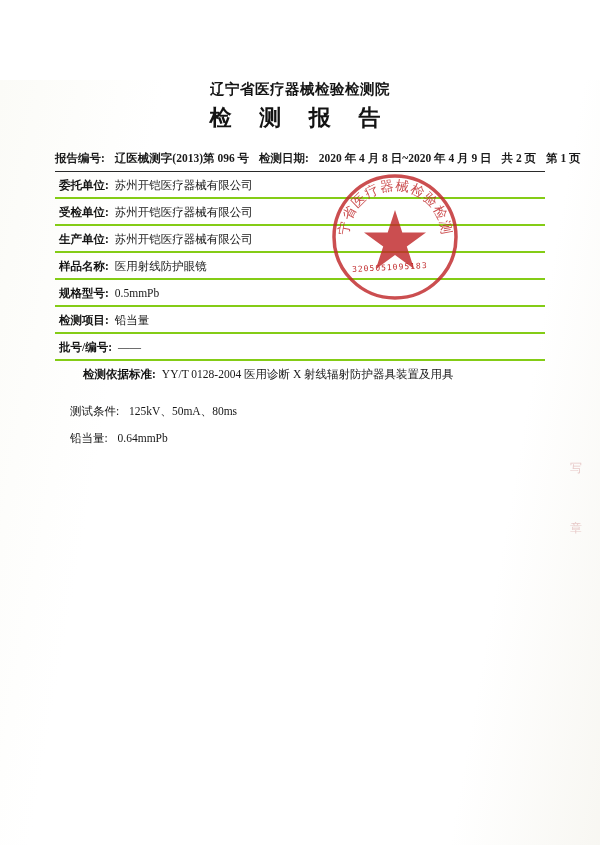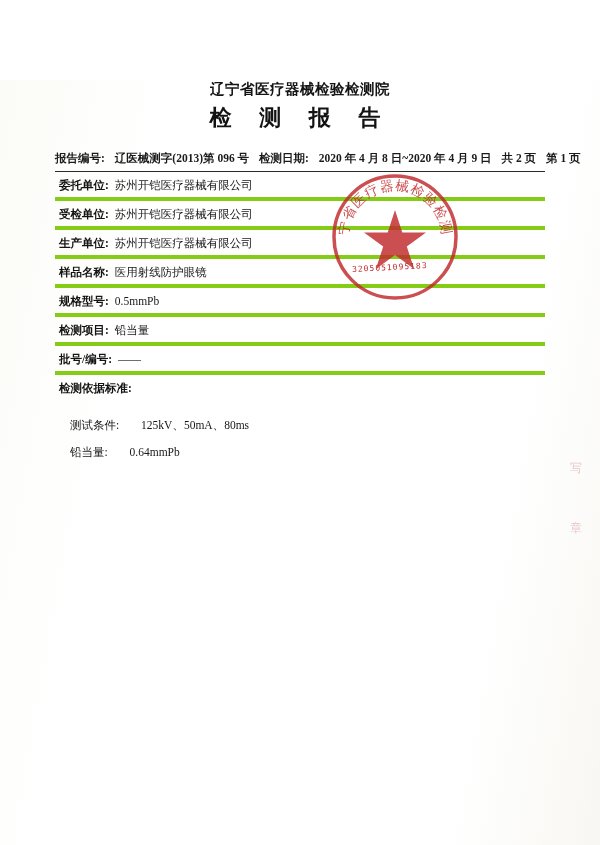--- a/index.html
+++ b/index.html
@@ -71,42 +71,42 @@
   }
 
   .field-list {
     margin: 0 55px;
   }
   .field {
     display: flex;
     align-items: baseline;
     font-size: 11.5px;
     padding: 5.5px 0 4.5px 4px;
-    border-bottom: 4px solid #84cc16;
+    border-bottom: 2px solid #84cc16;
     white-space: nowrap;
   }
-  .field:last-child { border-bottom: none; }
+  .field:last-child { border-bottom: none; margin-left: 24px; }
   .field .label {
     font-weight: bold;
     color: #141414;
     margin-right: 6px;
   }
   .field .value {
     color: #171717;
   }
 
   .body-lines {
     margin: 12px 55px 0 70px;
   }
   .body-line {
     font-size: 11.5px;
     color: #171717;
     padding: 6px 0;
   }
-  .body-line .label { margin-right: 19px; }
+  .body-line .label { margin-right: 7px; }
 
   
   .stamp {
     position: absolute;
     left: 330px;
     top: 92px;
     width: 130px;
     height: 130px;
     z-index: 5;
     opacity: 0.82;
@@ -179,20 +179,21 @@
       <div class="field">
         <span class="label">检测项目:</span>
         <span class="value">铅当量</span>
       </div>
       <div class="field">
         <span class="label">批号/编号:</span>
         <span class="value">——</span>
       </div>
       <div class="field">
         <span class="label">检测依据标准:</span>
+        <span class="value">YY/T 0128-2004 医用诊断 X 射线辐射防护器具装置及用具</span>
       </div>
     </div>
 
     <div class="body-lines">
       <div class="body-line">
         <span class="label">测试条件:</span>
         <span class="value">125kV、50mA、80ms</span>
       </div>
       <div class="body-line">
         <span class="label">铅当量:</span>

